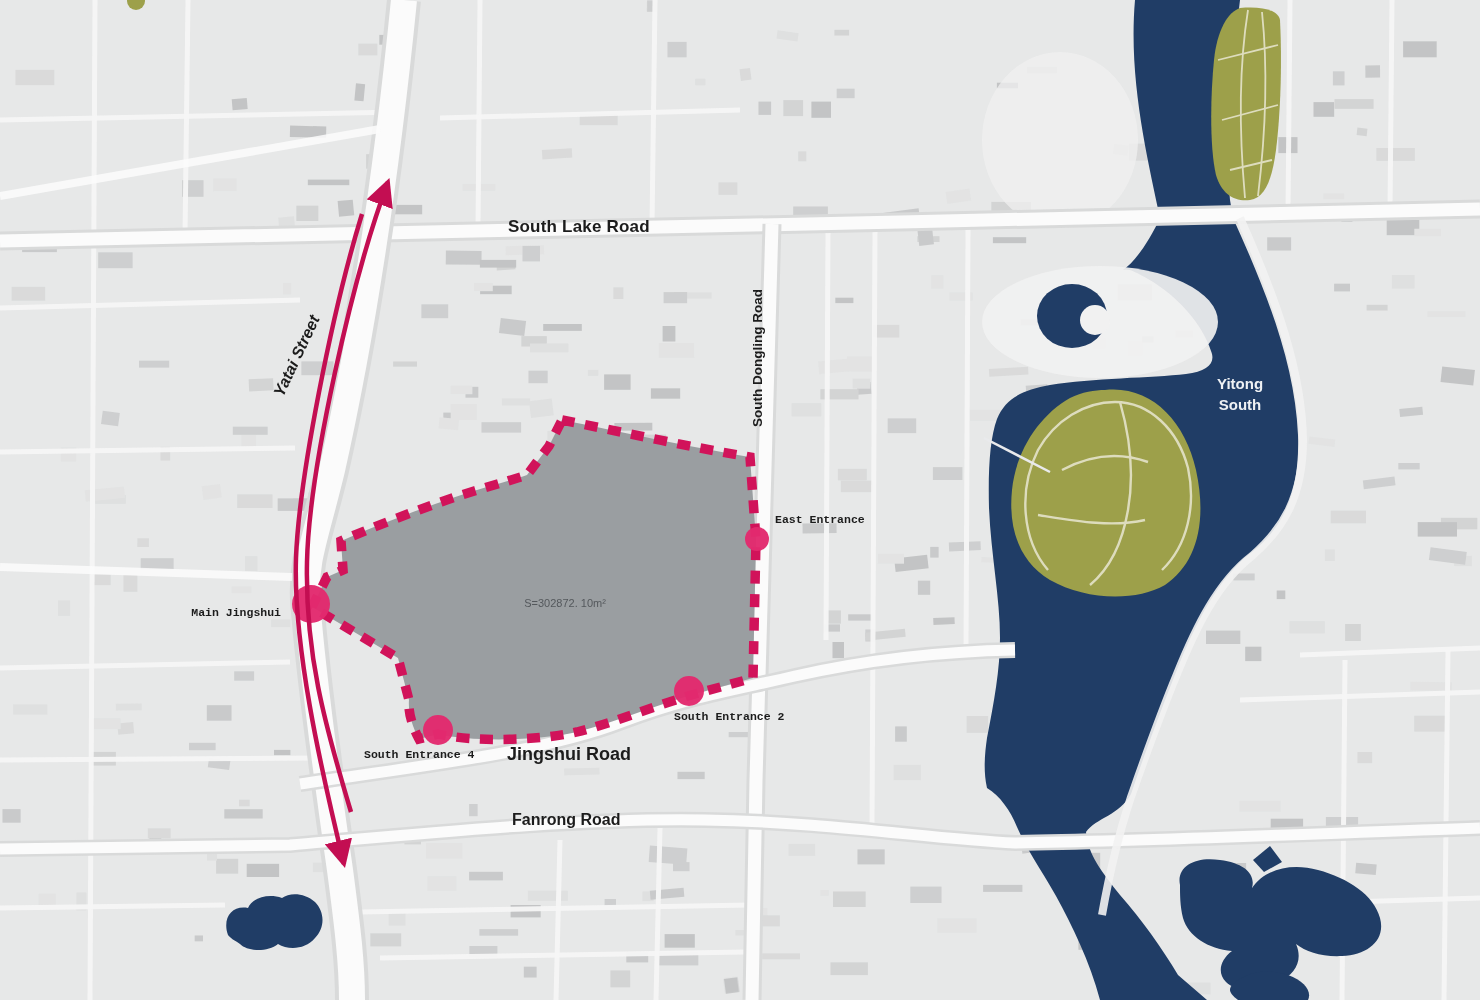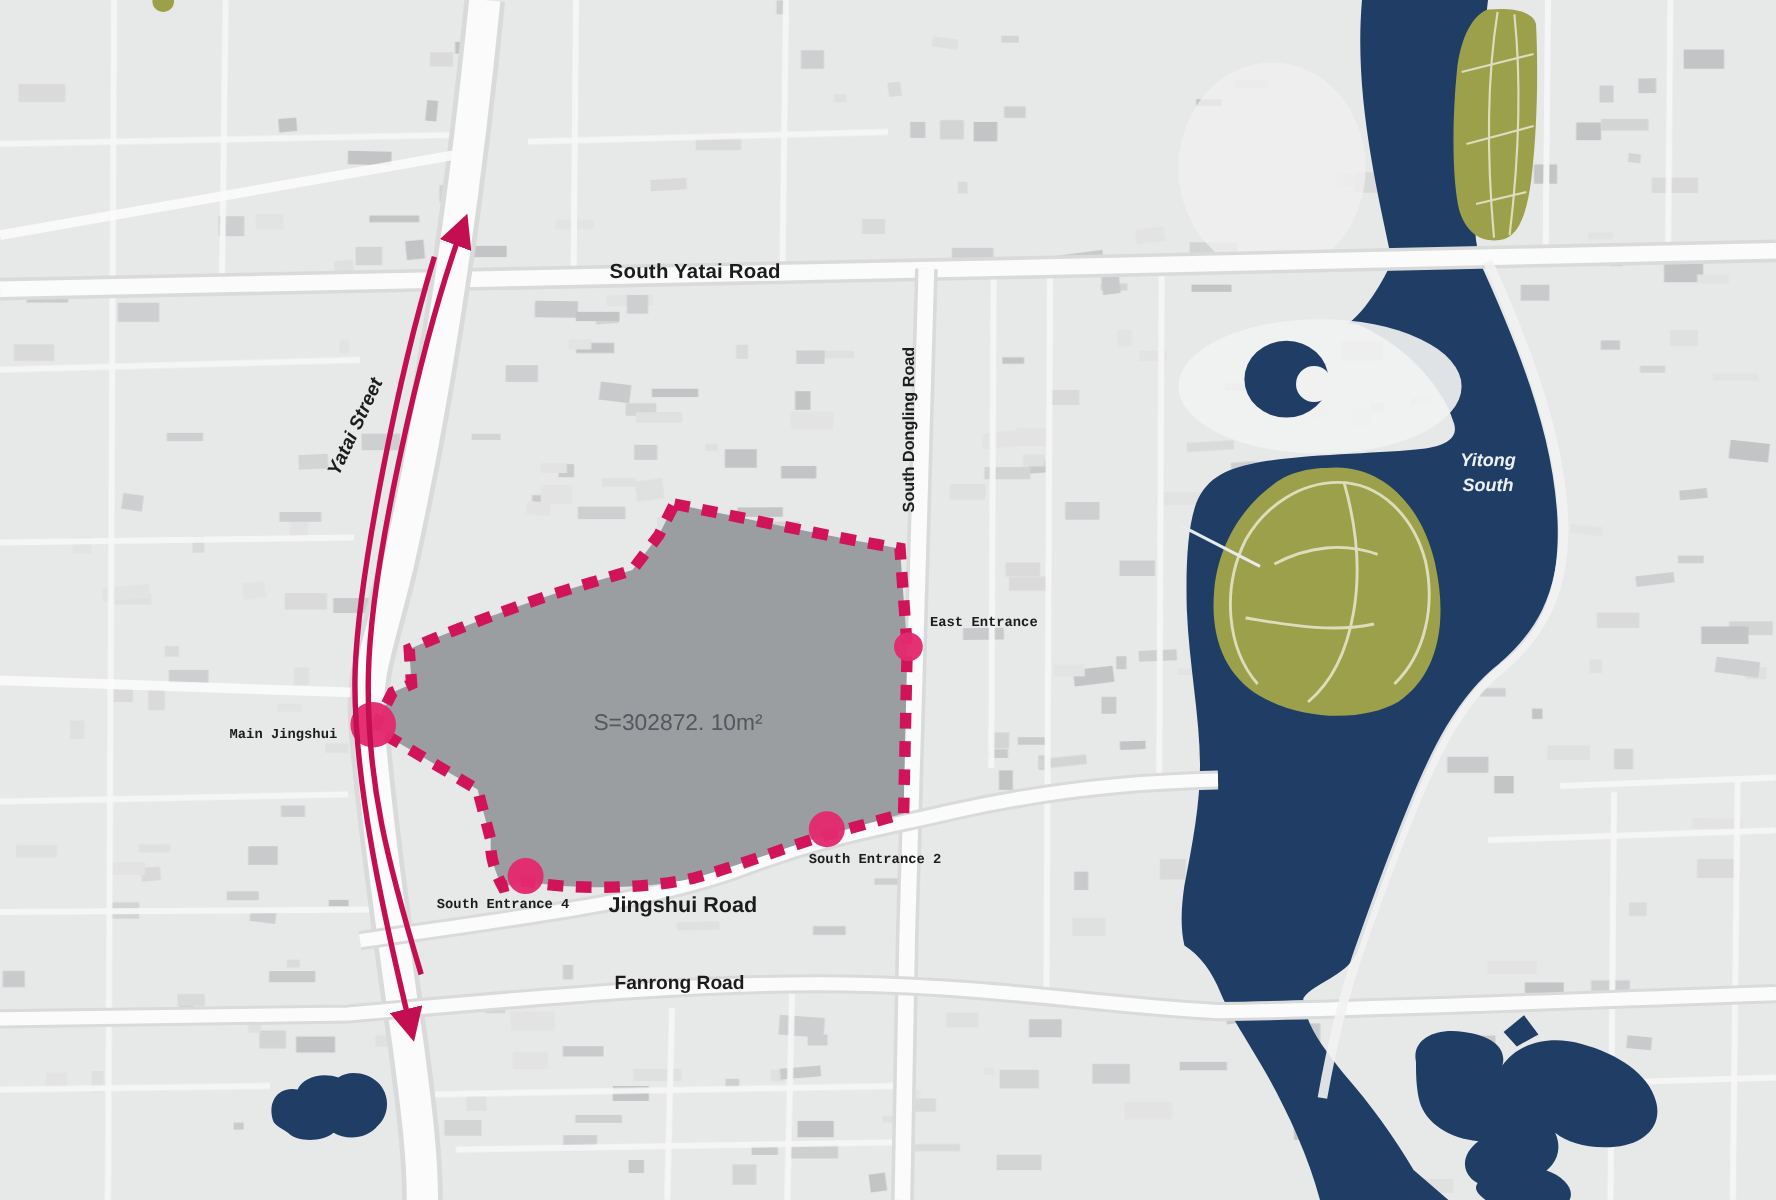--- a/index.html
+++ b/index.html
@@ -470,36 +470,36 @@
       <circle class="marker" cx="438" cy="730" r="15"></circle>
       <circle class="marker" cx="689" cy="691" r="15"></circle>
     </g>
 
     <g>
       <path class="traffic" marker-end="url(#arrowhead)" d="M351,812 C324,722 305,652 307,562 C309,470 352,278 388,182"></path>
       <path class="traffic" marker-end="url(#arrowhead)" d="M362,214 C332,312 299,478 296,558 C293,645 320,765 344,864"></path>
     </g>
   </svg>
 
-  <div class="lbl road-lbl" style="left:508px;top:217px;font-size:17px;letter-spacing:.2px;">South Yatai Road</div>
+  <div class="lbl road-lbl" style="left:508px;top:217px;font-size:17px;letter-spacing:.2px;">South Lake Road</div>
 
   <div class="lbl road-lbl" style="left:297px;top:356px;transform:translate(-50%,-50%) rotate(-65deg);font-size:16px;font-style:italic;">Yatai Street</div>
 
   <div class="lbl road-lbl" style="left:757px;top:358px;transform:translate(-50%,-50%) rotate(-90deg);font-size:13.5px;">South Dongling Road</div>
 
-  <div class="lbl" style="left:1240px;top:394px;transform:translate(-50%,-50%);text-align:center;font-size:15px;font-style:italic;font-weight:700;line-height:1.4;color:var(--river-label-text,#eef1f4);">
+  <div class="lbl" style="left:1240px;top:394px;transform:translate(-50%,-50%);text-align:center;font-size:15px;font-weight:700;line-height:1.4;color:var(--river-label-text,#eef1f4);">
     <div>Yitong</div>
     <div>South</div>
   </div>
 
   <div class="lbl ent-lbl" style="left:775px;top:513px;">East Entrance</div>
 
   <div class="lbl ent-lbl" style="left:281px;top:606px;transform:translateX(-100%);">Main Jingshui</div>
 
-  <div class="lbl" style="left:565px;top:603px;transform:translate(-50%,-50%);font-size:19px;color:var(--area-text,#54585c);">S=302872. 10m²</div>
+  <div class="lbl" style="left:565px;top:603px;transform:translate(-50%,-50%);font-size:11px;color:var(--area-text,#54585c);">S=302872. 10m²</div>
 
   <div class="lbl ent-lbl" style="left:674px;top:710px;">South Entrance 2</div>
 
   <div class="lbl ent-lbl" style="left:364px;top:748px;">South Entrance 4</div>
 
   <div class="lbl road-lbl" style="left:507px;top:744px;font-size:18px;">Jingshui Road</div>
 
   <div class="lbl road-lbl" style="left:512px;top:811px;font-size:16px;">Fanrong Road</div>
 </div>
 

